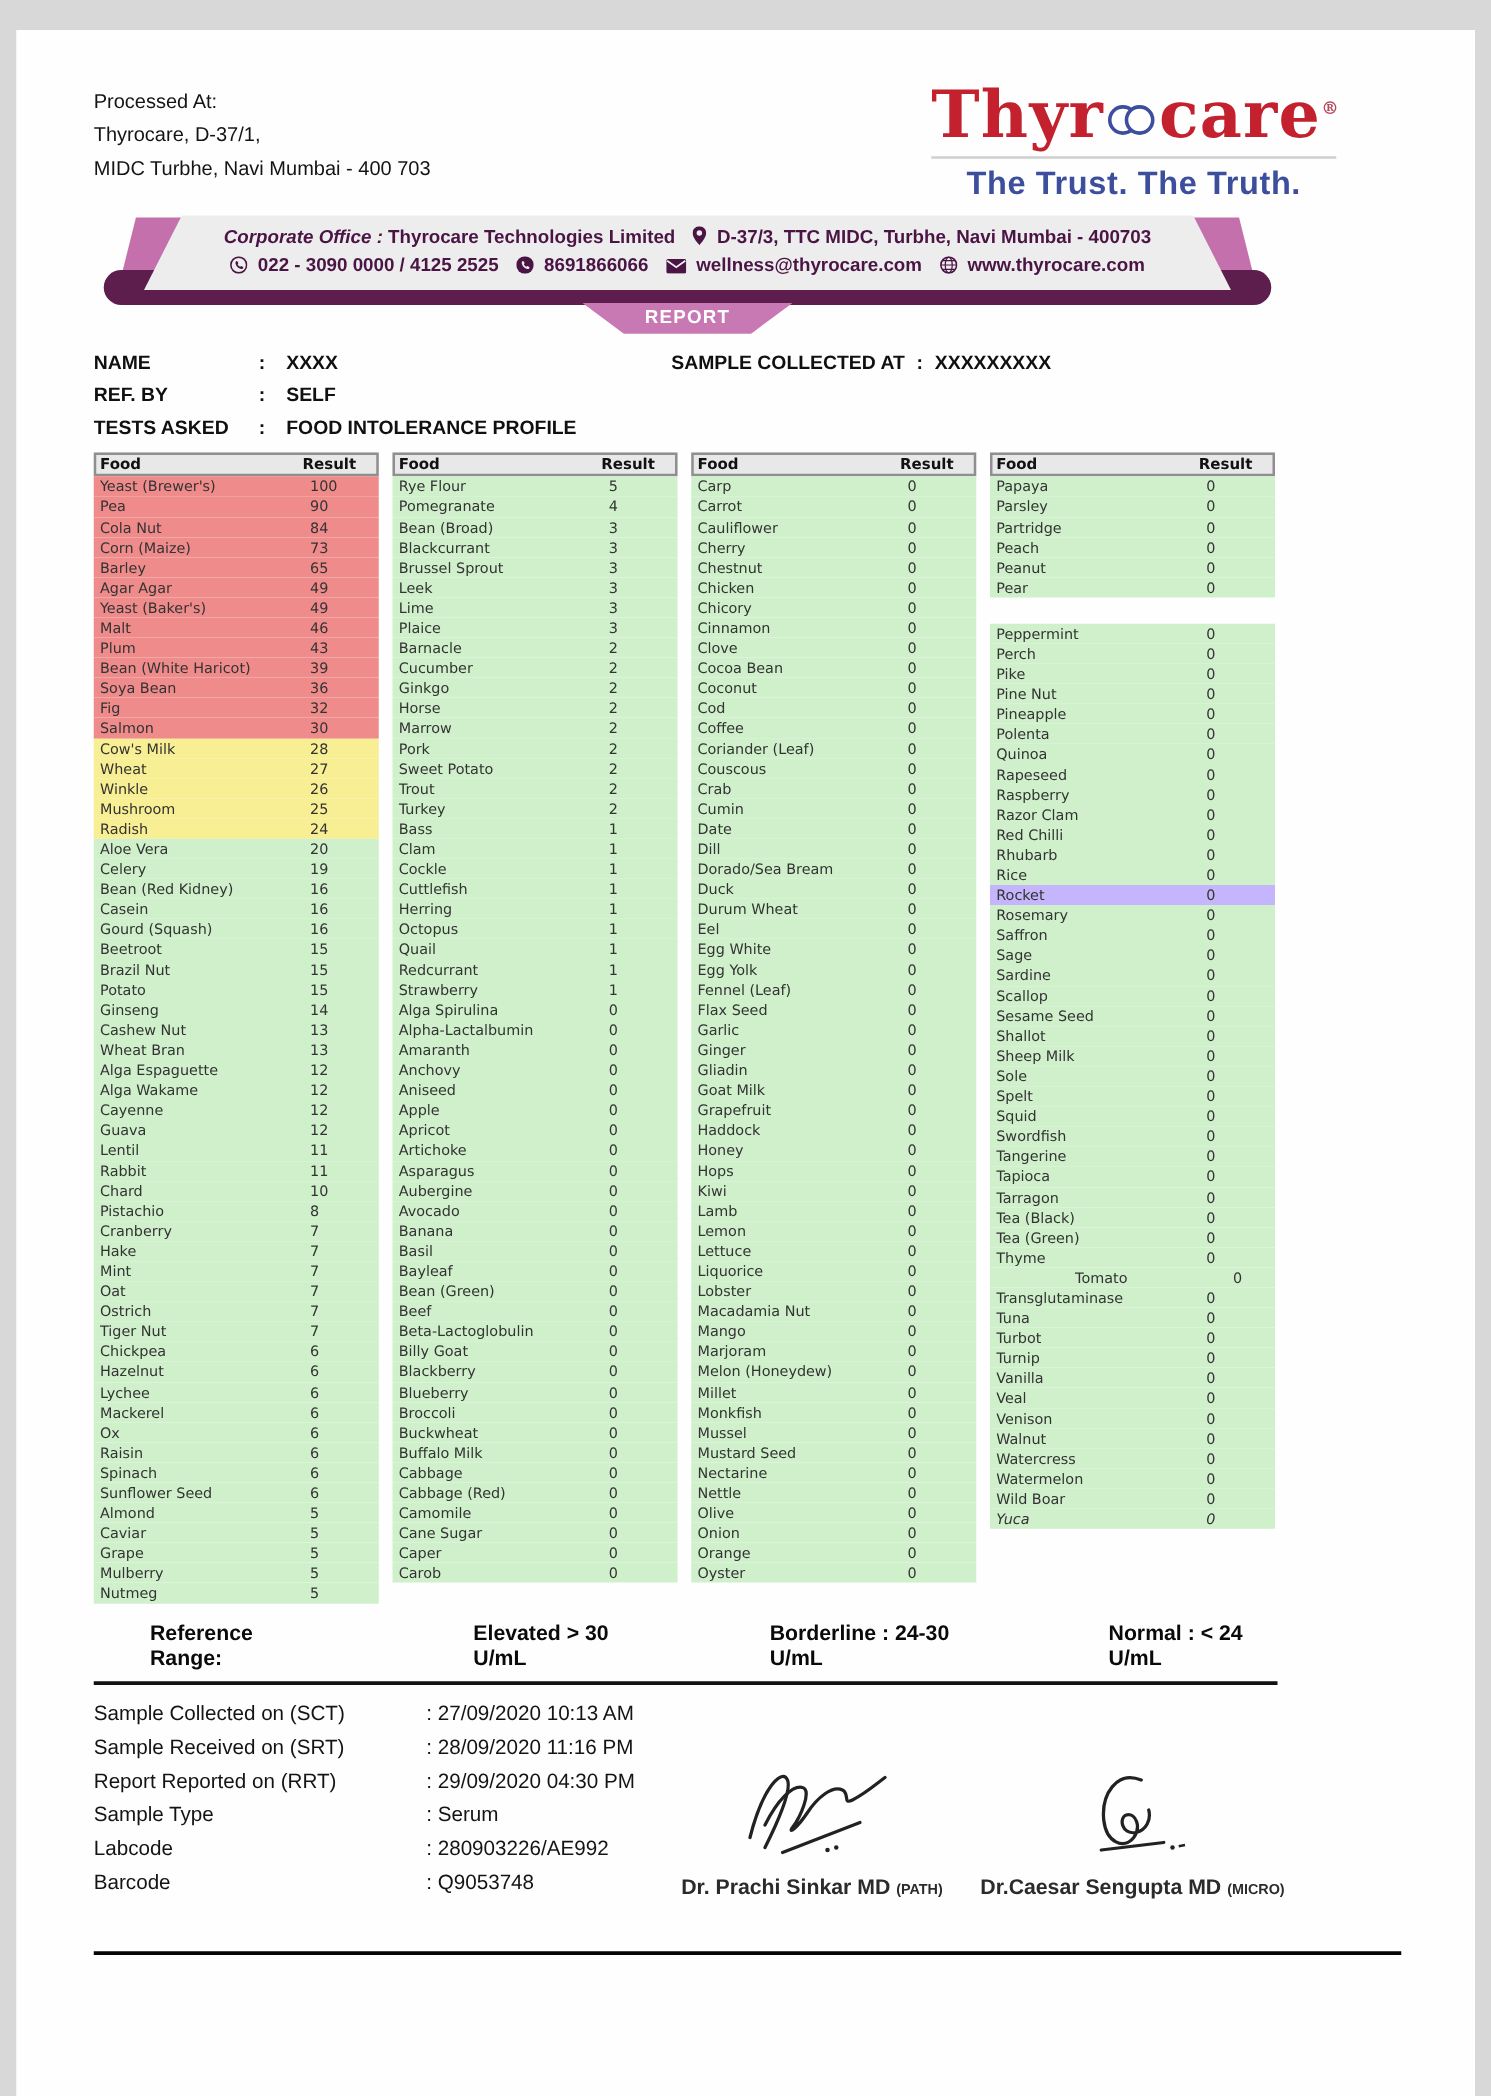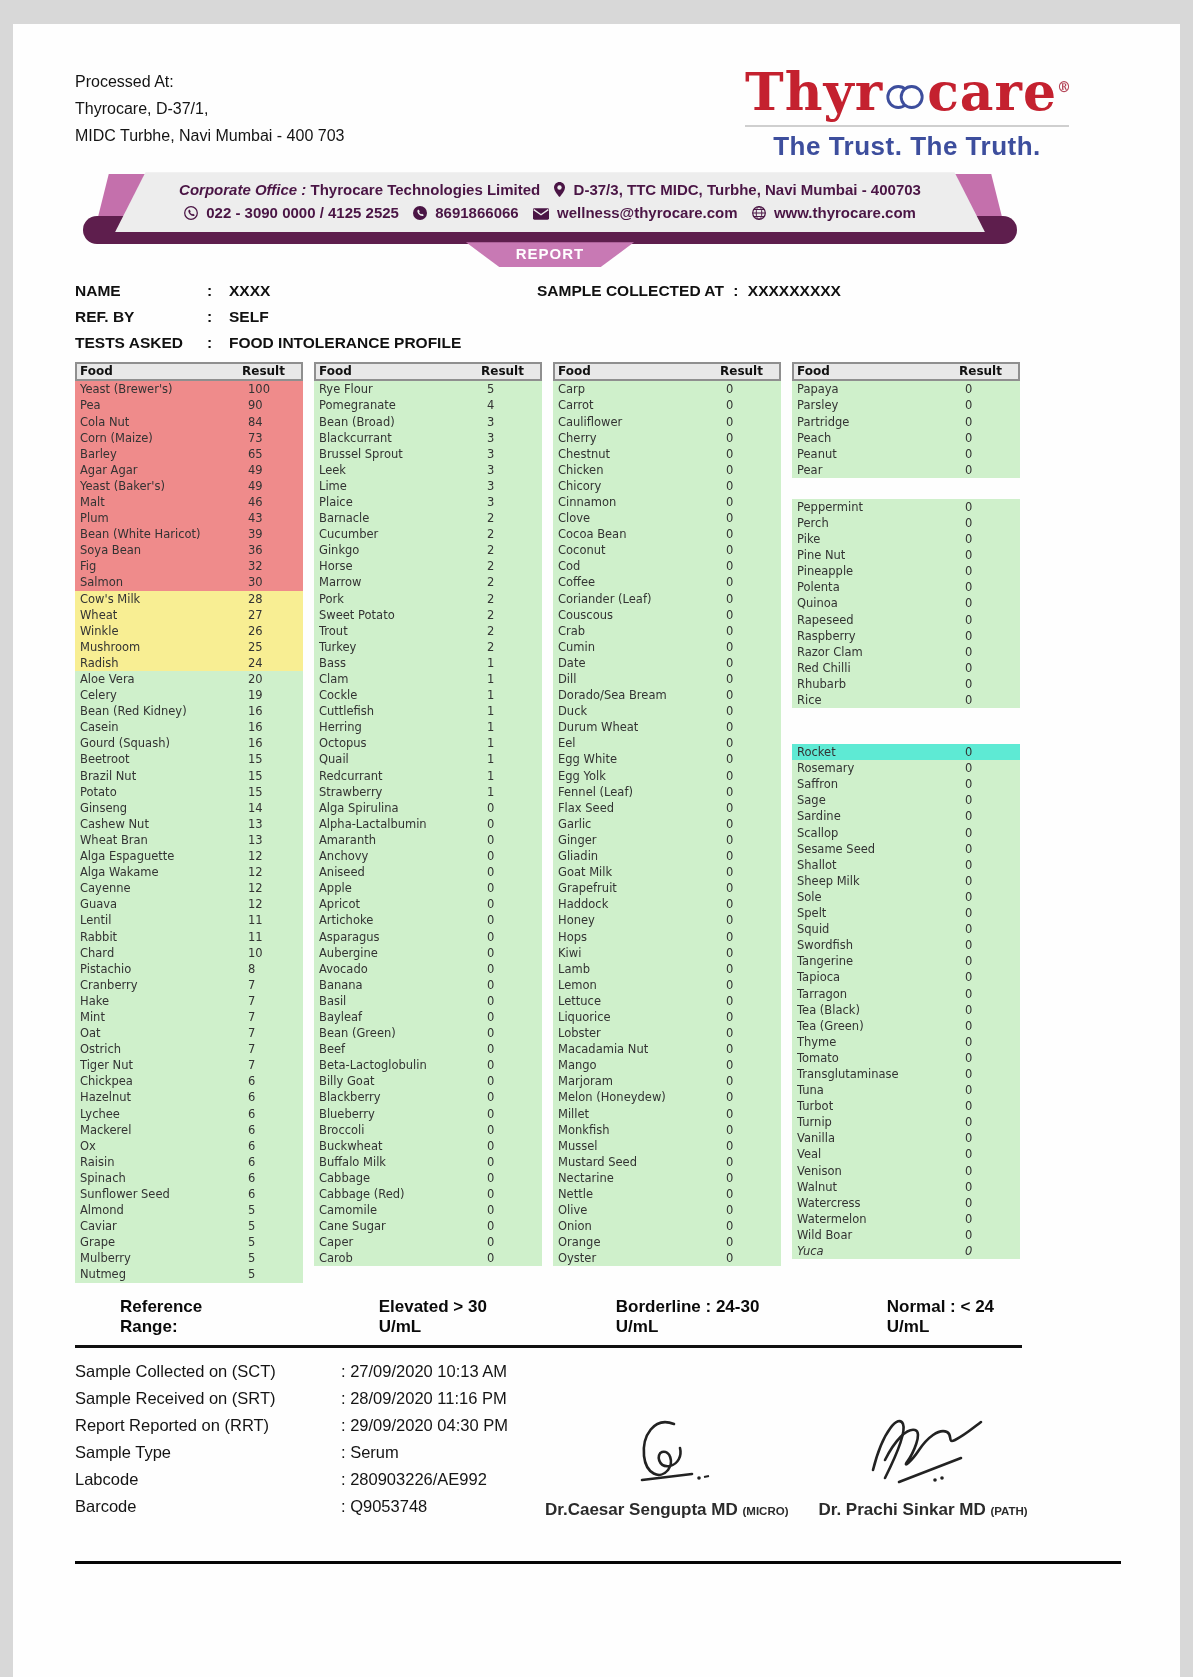--- a/index.html
+++ b/index.html
@@ -920,21 +920,21 @@
               <span class="tres">0</span>
             </div>
             <div class="trow" style="background: rgb(207, 240, 203);">
               <span class="tfood">Rhubarb</span>
               <span class="tres">0</span>
             </div>
             <div class="trow" style="background: rgb(207, 240, 203);">
               <span class="tfood">Rice</span>
               <span class="tres">0</span>
             </div>
-            <div class="trow" style="background: #5eead4; margin-top: 36px;">
+            <div class="trow" style="background: #c4b5fd;">
               <span class="tfood">Rocket</span>
               <span class="tres">0</span>
             </div>
             <div class="trow" style="background: rgb(207, 240, 203);">
               <span class="tfood">Rosemary</span>
               <span class="tres">0</span>
             </div>
             <div class="trow" style="background: rgb(207, 240, 203);">
               <span class="tfood">Saffron</span>
               <span class="tres">0</span>
@@ -996,21 +996,21 @@
               <span class="tres">0</span>
             </div>
             <div class="trow" style="background: rgb(207, 240, 203);">
               <span class="tfood">Tea (Green)</span>
               <span class="tres">0</span>
             </div>
             <div class="trow" style="background: rgb(207, 240, 203);">
               <span class="tfood">Thyme</span>
               <span class="tres">0</span>
             </div>
-            <div class="trow" style="background: rgb(207, 240, 203);">
+            <div class="trow" style="background: rgb(207, 240, 203); text-align: center;">
               <span class="tfood">Tomato</span>
               <span class="tres">0</span>
             </div>
             <div class="trow" style="background: rgb(207, 240, 203);">
               <span class="tfood">Transglutaminase</span>
               <span class="tres">0</span>
             </div>
             <div class="trow" style="background: rgb(207, 240, 203);">
               <span class="tfood">Tuna</span>
               <span class="tres">0</span>
@@ -1089,40 +1089,40 @@
             <span class="meta-label">Labcode</span>
             <span>: 280903226/AE992</span>
           </div>
           <div class="meta-row">
             <span class="meta-label">Barcode</span>
             <span>: Q9053748</span>
           </div>
         </div>
     <div class="signatures">
       <div class="sig-col">
-        <svg width="130" height="92" viewBox="0 0 130 92">
-          <g fill="none" stroke="#222" stroke-width="2.6" stroke-linecap="round">
-            <path d="M72 16 C 52 8, 40 28, 42 48 C 44 66, 58 72, 66 62 C 72 54, 68 42, 60 44 C 54 46, 56 60, 68 58 C 76 56, 80 48, 78 40"></path>
-            <path d="M40 72 L 90 66"></path>
-          </g>
-          <circle cx="97" cy="70" r="1.8" fill="#222"></circle>
-          <path d="M102 69 l5 -1" stroke="#222" stroke-width="2" fill="none"></path>
-        </svg>
-        <div class="sig-name"><span>Dr.Caesar Sengupta MD</span> <span class="sig-qual">(MICRO)</span></div>
-      </div>
-      <div class="sig-col">
         <svg width="160" height="92" viewBox="0 0 160 92">
           <g fill="none" stroke="#222" stroke-width="2.6" stroke-linecap="round">
             <path d="M30 62 C 40 22, 56 6, 60 16 C 64 26, 48 58, 42 70"></path>
             <path d="M42 52 C 52 32, 64 20, 72 22 C 80 24, 70 46, 64 54 C 60 60, 68 54, 76 42 C 84 30, 96 20, 104 24 C 110 27, 104 36, 112 32 C 122 27, 130 20, 138 14"></path>
             <path d="M56 74 L 118 50"></path>
           </g>
           <circle cx="92" cy="72" r="1.8" fill="#222"></circle>
           <circle cx="99" cy="70" r="1.8" fill="#222"></circle>
         </svg>
         <div class="sig-name"><span>Dr. Prachi Sinkar MD</span> <span class="sig-qual">(PATH)</span></div>
       </div>
+      <div class="sig-col">
+        <svg width="130" height="92" viewBox="0 0 130 92">
+          <g fill="none" stroke="#222" stroke-width="2.6" stroke-linecap="round">
+            <path d="M72 16 C 52 8, 40 28, 42 48 C 44 66, 58 72, 66 62 C 72 54, 68 42, 60 44 C 54 46, 56 60, 68 58 C 76 56, 80 48, 78 40"></path>
+            <path d="M40 72 L 90 66"></path>
+          </g>
+          <circle cx="97" cy="70" r="1.8" fill="#222"></circle>
+          <path d="M102 69 l5 -1" stroke="#222" stroke-width="2" fill="none"></path>
+        </svg>
+        <div class="sig-name"><span>Dr.Caesar Sengupta MD</span> <span class="sig-qual">(MICRO)</span></div>
+      </div>
     </div>
   </div>
 
 </div>
 <div class="bottom-rule"></div>
 </div>
 
 </body></html>

